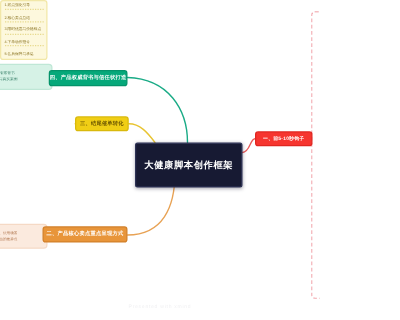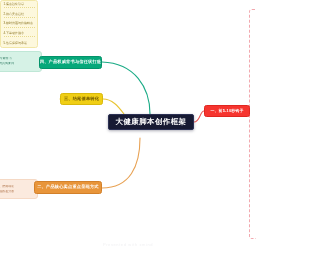--- a/index.html
+++ b/index.html
@@ -34,21 +34,21 @@
     display:flex;
     align-items:center;
     justify-content:center;
     white-space:nowrap;
     letter-spacing:.2px;
   }
 
   
   #root-node{
     left:108px;top:114px;
-    width:86px;height:16px;
+    width:86px;height:36px;
     background:#171a33;
     border:1px solid #2c3154;
     border-radius:2px;
     color:#ffffff;
     font-size:7.4px;
     font-weight:700;
     letter-spacing:.5px;
     box-shadow:0 1px 3px rgba(20,20,45,.35);
   }
 

